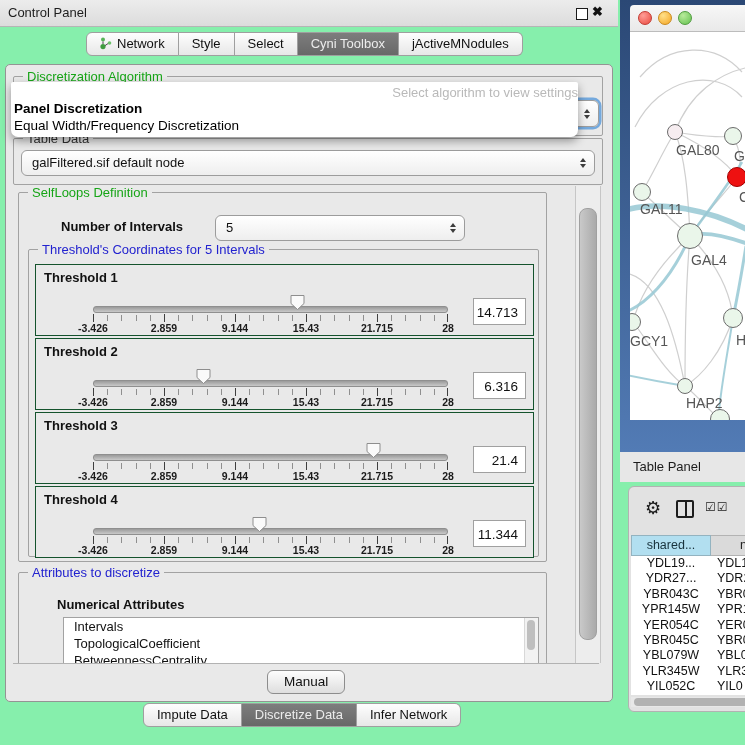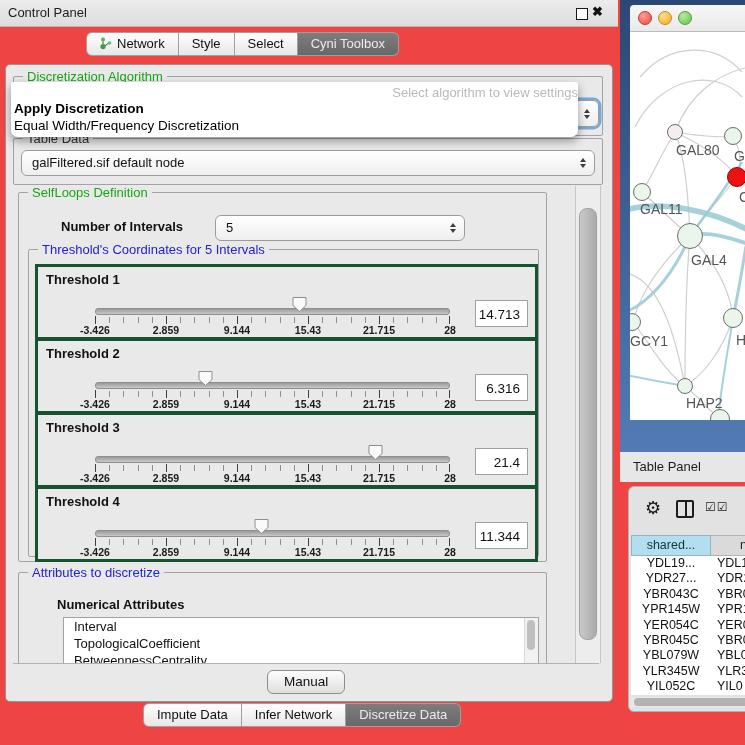--- a/index.html
+++ b/index.html
@@ -1,16 +1,16 @@
 <!DOCTYPE html>
 <html><head>
 <meta charset="utf-8">
 <style>
   html,body{margin:0;padding:0;}
-  .root{position:relative;width:745px;height:745px;background:#ef4444;overflow:hidden;
+  .root{position:relative;width:745px;height:745px;background:#86efac;overflow:hidden;
         font-family:"Liberation Sans",sans-serif;font-size:13px;color:#111;}
   .abs{position:absolute;}
 
   
   .titlebar{left:0;top:0;width:618px;height:26px;background:linear-gradient(#ececec,#dcdcdc);
             border-bottom:1px solid #b5b5b5;}
   .titlebar .t{position:absolute;left:8px;top:5px;font-size:13px;color:#1c1c1c;}
   .float-ic{position:absolute;left:576px;top:8px;width:10px;height:10px;border:1.6px solid #1a1a1a;background:#fff;}
   .close-ic{position:absolute;left:592px;top:4px;font-size:13px;font-weight:bold;color:#111;}
 
@@ -42,21 +42,21 @@
   .popup{left:11px;top:82px;width:567px;height:55px;background:#ffffff;border-radius:2px 2px 7px 7px;
          box-shadow:0 4px 10px rgba(0,0,0,.38);z-index:30;}
   .popup .hint{position:absolute;left:0;right:0;top:3px;text-align:right;color:#b9b9b9;font-size:13px;}
   .popup .opt1{position:absolute;left:3px;top:19px;font-weight:bold;font-size:13.5px;color:#000;}
   .popup .opt2{position:absolute;left:3px;top:36px;font-size:13.5px;color:#000;}
 
   .viewport{left:13px;top:186px;width:560px;height:477px;overflow:hidden;background:#e9e9e9;}
 
   .blabel{font-weight:bold;font-size:13px;color:#111;white-space:nowrap;}
 
-  .thr{position:absolute;left:6px;width:497px;height:70px;border:3px solid #14532d;background:#e9e9e9;}
+  .thr{position:absolute;left:6px;width:497px;height:70px;border:1px solid #14532d;background:#e9e9e9;}
   .thr .slider{position:absolute;left:57px;top:0;width:355px;height:70px;}
   .thr .track{position:absolute;left:0;right:0;top:41px;height:5px;border-radius:3px;
               background:linear-gradient(#9a9a9a,#c9c9c9);border:1px solid #8f8f8f;}
   .thr .minor{position:absolute;left:0;width:355px;top:50px;height:6px;
               background:repeating-linear-gradient(90deg,#8f8f8f 0 1px,transparent 1px 14.2px);}
   .thr .tick{position:absolute;top:49px;width:1.4px;height:8px;background:#3f3f3f;}
   .thr .tlab{position:absolute;top:57px;transform:translateX(-50%);font-size:10.5px;font-weight:bold;color:#1b1b1b;white-space:nowrap;}
   .thr .thumb{position:absolute;top:29px;}
   .thr .val{position:absolute;left:437px;top:33px;width:53px;height:27px;background:#fff;border:1px solid #a0a0a0;
             font-size:13.5px;line-height:27px;text-align:right;padding-right:7px;box-sizing:border-box;}
@@ -123,20 +123,21 @@
             <circle cx="3" cy="2.6" r="2" fill="#57b357"></circle>
             <circle cx="3" cy="9.6" r="2.6" fill="#3f9b3f"></circle>
             <circle cx="9.5" cy="6" r="1.8" fill="#6cc26c"></circle>
             <path d="M3 4.5 V7 M5 8.6 L8 6.6" stroke="#4a4a4a" stroke-width="1"></path>
           </svg>
       </span><span>Network</span>
     </div>
     <div class="tab"><span>Style</span></div>
     <div class="tab"><span>Select</span></div>
     <div class="tab sel"><span>Cyni Toolbox</span></div>
+    <div class="tab"><span>jActiveMNodules</span></div>
   </div>
 
   <div class="abs panel"></div>
 
   <div class="group" style="left:13px;top:76px;width:588px;height:58px;">
     <span class="gtitle green">Discretization Algorithm</span>
   </div>
   <div class="abs combo focusring" style="left:20px;top:100px;width:577px;height:25px;">
     <div class="arrows">
         <div class="arr-up"></div>
@@ -150,21 +151,21 @@
   <div class="abs combo" style="left:21px;top:150px;width:572px;height:24px;">
     <div class="txt">galFiltered.sif default node</div>
     <div class="arrows">
         <div class="arr-up"></div>
         <div class="arr-dn"></div>
       </div>
   </div>
 
   <div class="abs popup">
     <div class="hint">Select algorithm to view settings</div>
-    <div class="opt1">Apply Discretization</div>
+    <div class="opt1">Panel Discretization</div>
     <div class="opt2">Equal Width/Frequency Discretization</div>
   </div>
 
   <div class="abs viewport">
 
     <div class="group" style="left:5px;top:6px;width:527px;height:368px;">
       <span class="gtitle green">SelfLoops Definition</span>
 
       <span class="blabel" style="position:absolute;left:42px;top:26px;">Number of Intervals</span>
       <div class="combo" style="left:196px;top:22px;width:248px;height:24px;">
@@ -273,42 +274,42 @@
           </div>
           <div class="val">11.344</div>
         </div>
       </div>
     </div>
 
     <div class="group" style="left:5px;top:386px;width:527px;height:120px;">
       <span class="gtitle blue">Attributes to discretize</span>
       <span class="blabel" style="position:absolute;left:38px;top:24px;">Numerical Attributes</span>
       <div class="listbox" style="left:44px;top:44px;width:474px;height:70px;">
-        <div class="li">Interval</div>
+        <div class="li">Intervals</div>
         <div class="li">TopologicalCoefficient</div>
         <div class="li">BetweennessCentrality</div>
         <div class="lvscroll">
             <div class="th"></div>
           </div>
       </div>
     </div>
   </div>
 
   <div class="abs vscroll">
       <div class="th"></div>
     </div>
 
   <div class="abs footer">
     <div class="btn" style="left:254px;top:6px;">Manual</div>
   </div>
 
   <div class="abs seg" style="left:143px;top:703px;">
     <div class="tab"><span>Impute Data</span></div>
+    <div class="tab sel"><span>Discretize Data</span></div>
     <div class="tab"><span>Infer Network</span></div>
-    <div class="tab sel"><span>Discretize Data</span></div>
   </div>
 
   <div class="abs netframe">
     <div class="nettitle">
       <span class="light" style="left:8px;background:radial-gradient(circle at 35% 30%,#ff9d96,#ea4a40);border:1px solid #c23a32;"></span>
       <span class="light" style="left:28px;background:radial-gradient(circle at 35% 30%,#ffe08a,#f5a623);border:1px solid #c98a1d;"></span>
       <span class="light" style="left:48px;background:radial-gradient(circle at 35% 30%,#b8eb9b,#64c14f);border:1px solid #4f9c3e;"></span>
     </div>
     <div class="canvas">
       <svg width="115" height="388" viewBox="0 0 115 388" style="position:absolute;left:0;top:0;">

